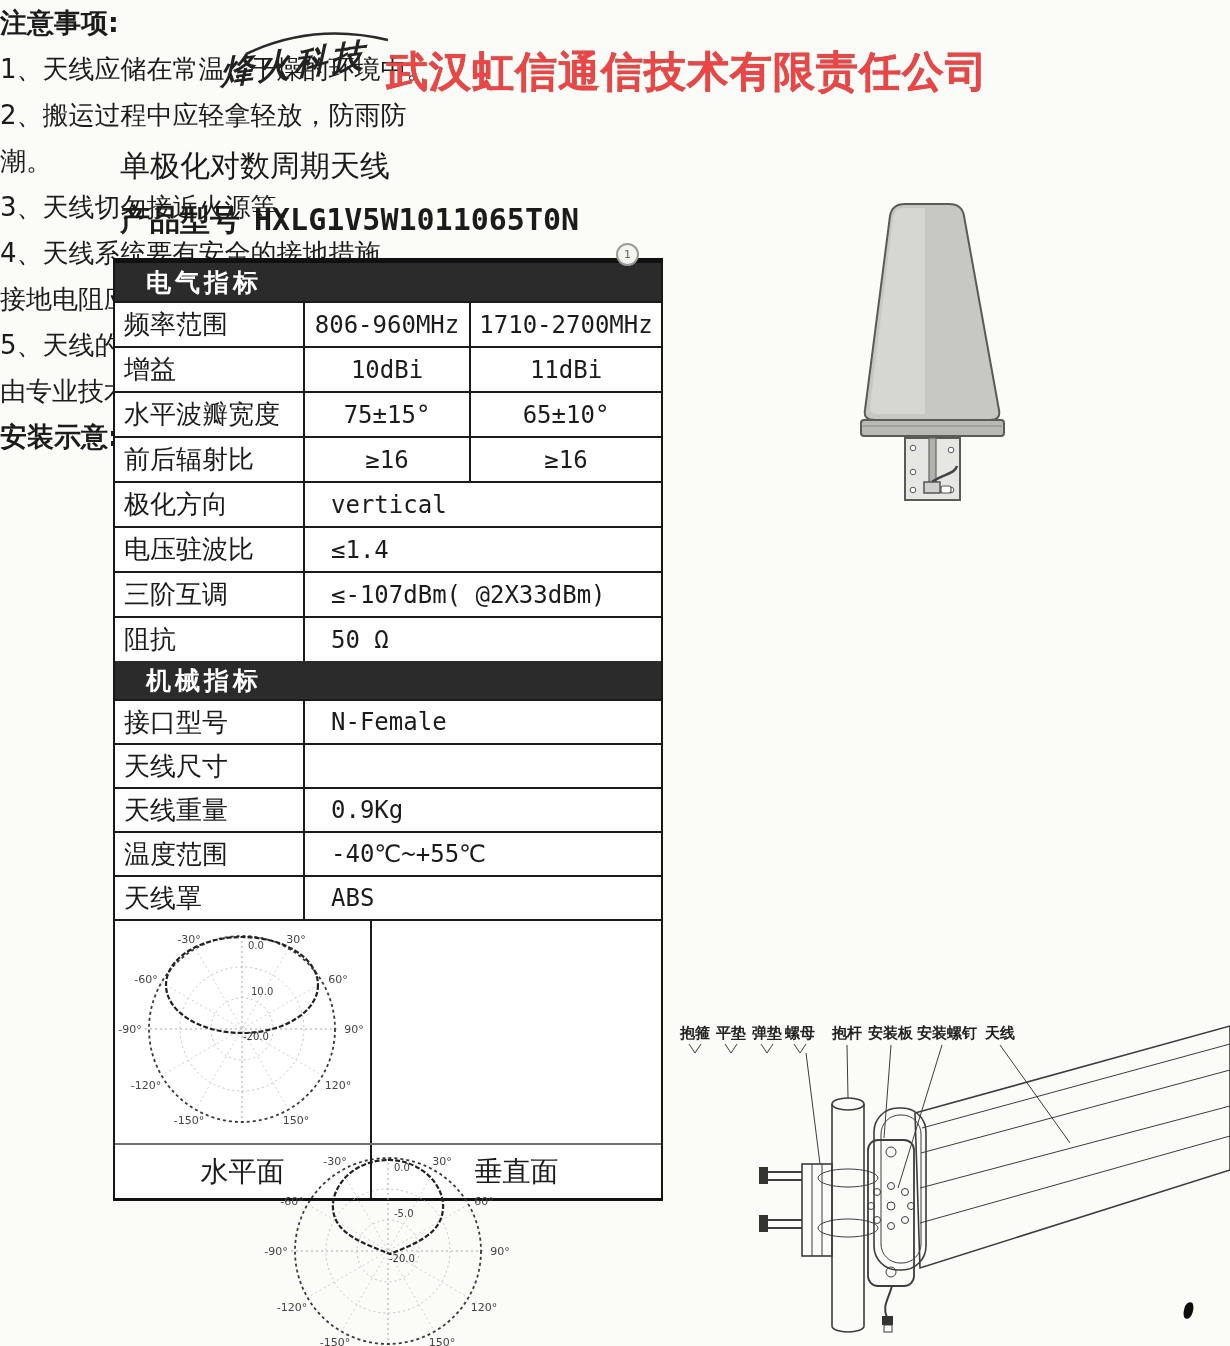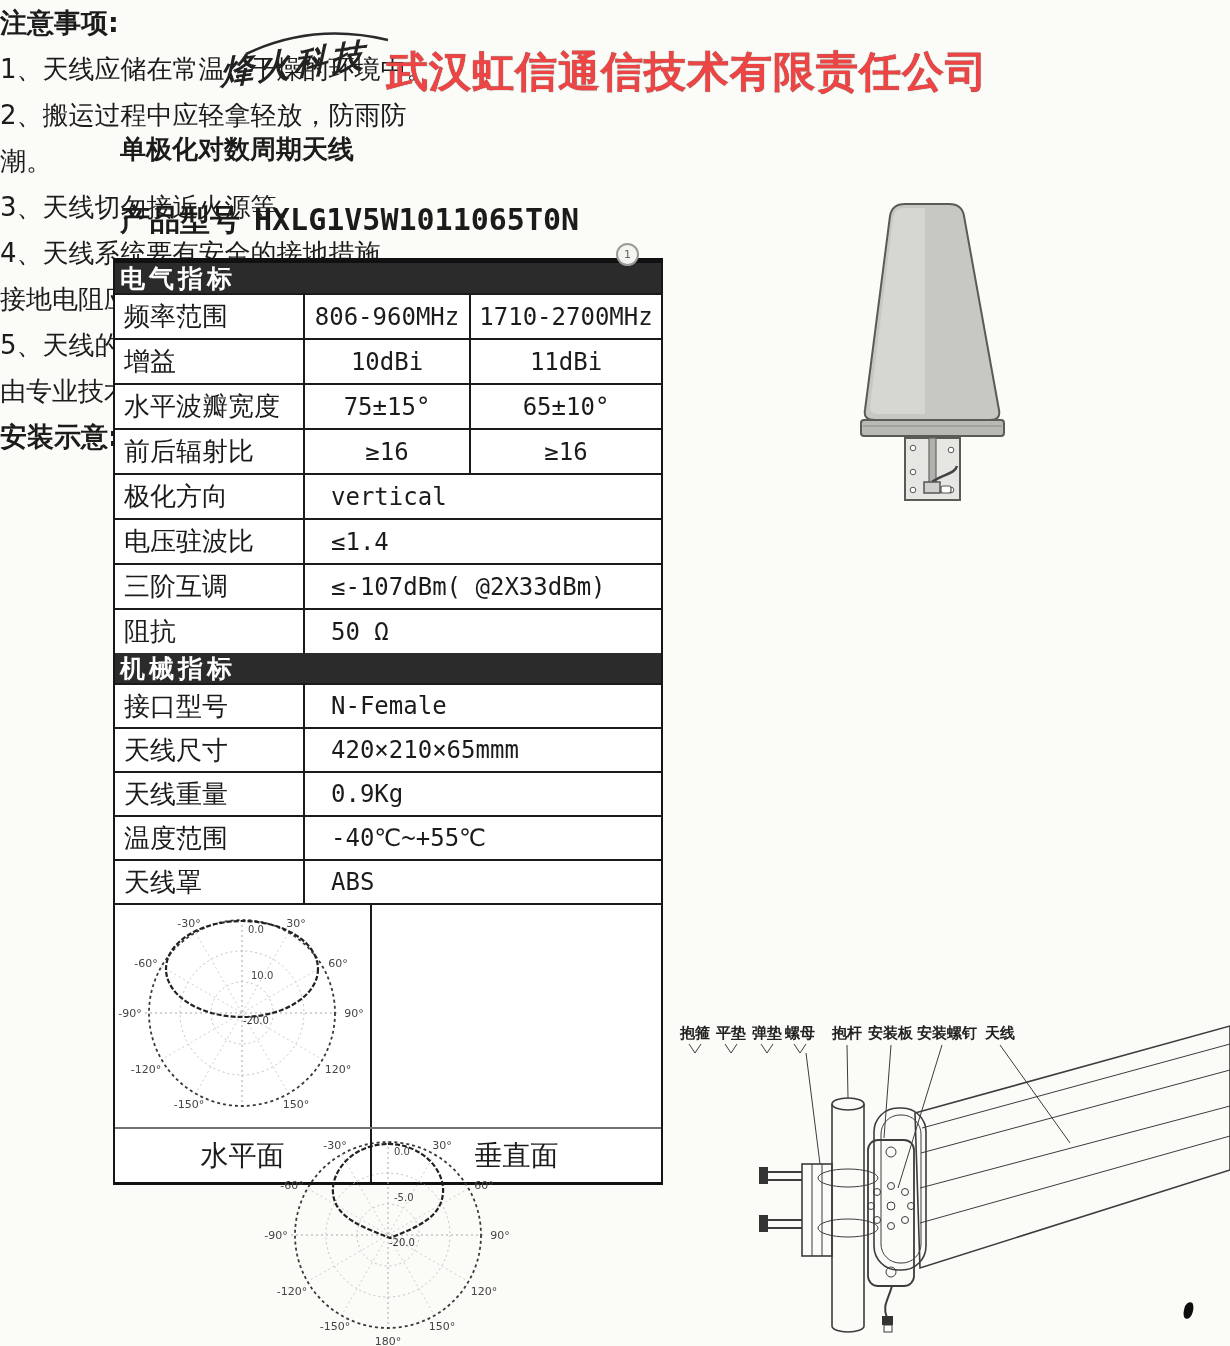--- a/index.html
+++ b/index.html
@@ -8,30 +8,30 @@
   .abs{position:absolute;}
 
   
   #logo-callig{left:220px;top:42px;font-size:33px;font-weight:bold;font-style:italic;
     transform:rotate(-7deg) skewX(-6deg);letter-spacing:4px;color:#222;}
   #logo-swoosh{left:238px;top:24px;}
   #company-name{left:386px;top:44px;font-size:42px;font-weight:800;letter-spacing:1px;color:#ef4444;
     text-shadow:0 0 1px #444;}
 
   
-  #product-title{left:120px;top:132px;font-size:26px;font-weight:bold;}
+  #product-title{left:120px;top:146px;font-size:30px;font-weight:normal;}
   #model-line{left:120px;top:200px;font-size:30px;}
   #model-line .lbl{font-weight:bold;}
   #model-line .val{font-family:"DejaVu Sans Mono","Liberation Mono",monospace;font-weight:600;margin-left:14px;}
 
   
   #spec-table{left:113px;top:258px;width:550px;background:#fff;
     border:2px solid #161616;border-top:5px solid #111;border-bottom:3px solid #111;box-sizing:border-box;}
-  .band{position:relative;height:30px;background:#2b2b2b;color:#fff;display:flex;align-items:center;
-    padding-left:5px;font-size:25px;font-weight:bold;letter-spacing:4px;}
+  .band{position:relative;height:38px;background:#2b2b2b;color:#fff;display:flex;align-items:center;
+    padding-left:31px;font-size:25px;font-weight:bold;letter-spacing:4px;}
   .srow{display:flex;border-top:2px solid #1b1b1b;align-items:stretch;}
   .srow.e{height:43px;}
   .srow.m{height:42px;}
   .cell{display:flex;align-items:center;box-sizing:border-box;}
   .c-label{width:190px;padding-left:9px;border-right:2px solid #1b1b1b;font-size:26px;}
   .c-v{font-family:"DejaVu Sans Mono","DejaVu Sans",monospace;font-size:24px;justify-content:center;}
   .c-v1{width:166px;border-right:2px solid #1b1b1b;}
   .c-v2{flex:1;}
   .c-span{flex:1;padding-left:26px;font-family:"DejaVu Sans Mono","DejaVu Sans",monospace;font-size:24px;}
   #plots-row{display:flex;height:222px;border-top:2px solid #1b1b1b;flex-direction:column;}
@@ -123,21 +123,20 @@
     <div class="band">
       <span>机械指标</span>
     </div>
 
     <div class="srow m">
       <div class="cell c-label">接口型号</div>
       <div class="cell c-span">N-Female</div>
     </div>
     <div class="srow m">
       <div class="cell c-label">天线尺寸</div>
-      <div class="cell c-span">420×210×65mmm</div>
     </div>
     <div class="srow m">
       <div class="cell c-label">天线重量</div>
       <div class="cell c-span">0.9Kg</div>
     </div>
     <div class="srow m">
       <div class="cell c-label">温度范围</div>
       <div class="cell c-span">-40℃~+55℃</div>
     </div>
     <div class="srow m">

